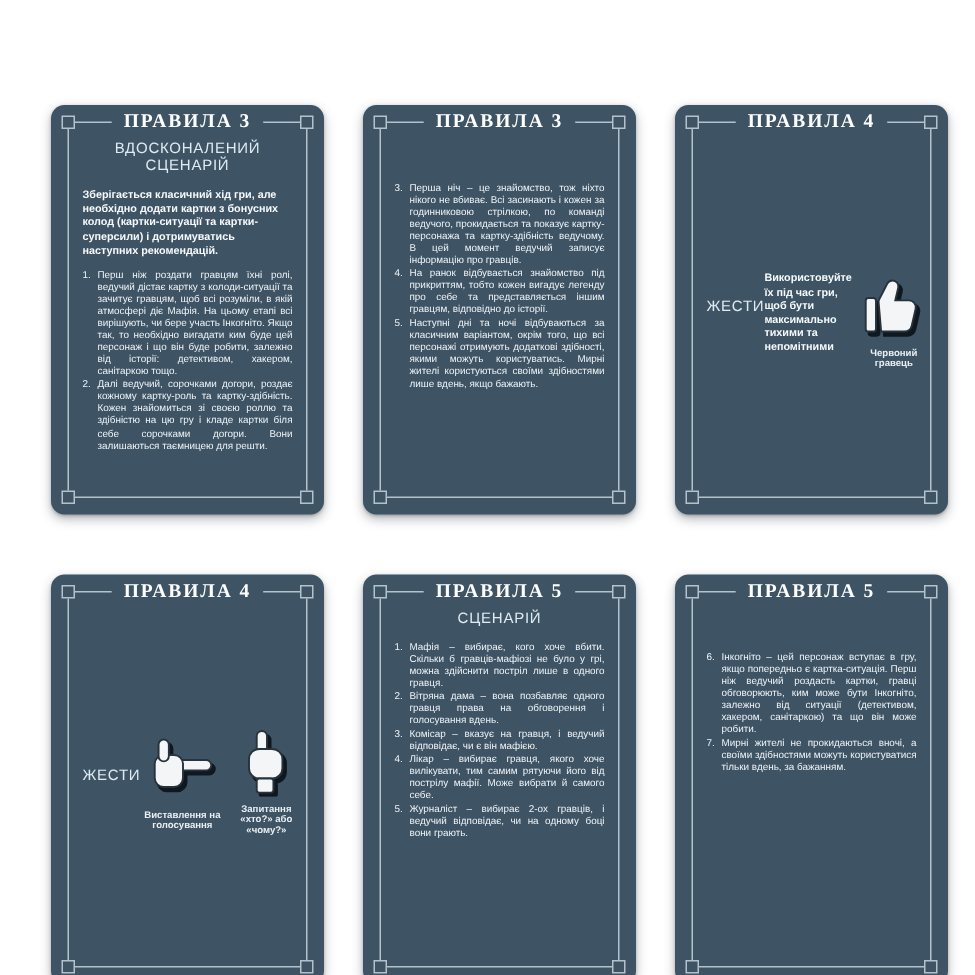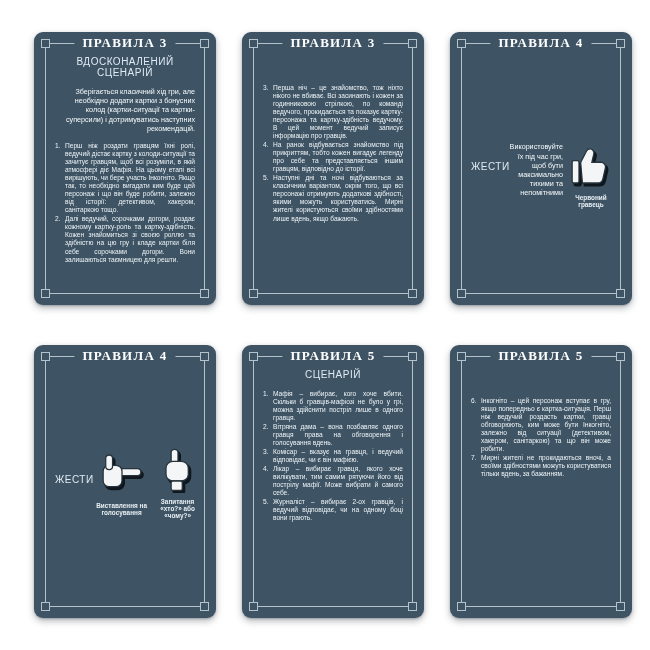--- a/index.html
+++ b/index.html
@@ -5,20 +5,21 @@
   html,body{margin:0;padding:0;background:#ffffff;}
   .sheet{
     position:relative;width:650px;height:650px;background:#ffffff;
     font-family:"Liberation Sans", sans-serif;overflow:hidden;
   }
   .card{
     position:absolute;width:182px;height:273px;
     background:#3e5464;border-radius:9px;
     box-shadow:0 3px 7px rgba(40,50,60,.35), 0 1px 2px rgba(40,50,60,.25);
     color:#f2f6f8;
+    margin-top:38px;
   }
   .frame{
     position:absolute;inset:11px;border:1px solid #b4c2cb;pointer-events:none;
   }
   .corner{
     position:absolute;width:7px;height:7px;border:1px solid #b4c2cb;background:#3e5464;
   }
   .c-tl{top:-5px;left:-5px}.c-tr{top:-5px;right:-5px}
   .c-bl{bottom:-5px;left:-5px}.c-br{bottom:-5px;right:-5px}
   .card-title{
@@ -29,21 +30,21 @@
   }
   .content{
     position:absolute;left:12px;right:12px;top:12px;bottom:12px;
     padding:12px 9px 8px;overflow:hidden;box-sizing:border-box;
   }
   .subtitle{
     text-align:center;font-weight:normal;font-size:10px;letter-spacing:.5px;
     color:#dfeaf2;margin:0 0 9px;
   }
   .intro{
-    text-align:right;font-weight:normal;font-size:7.2px;line-height:1.28;
+    text-align:left;font-weight:bold;font-size:7.2px;line-height:1.28;
     color:#f7fafc;margin:0 0 9px;
   }
   .list{margin:0}
   .list-offset{margin-top:28px}
   .li{display:flex;align-items:flex-start;margin-bottom:1px;}
   .num{flex:none;width:10px;font-size:6.6px;line-height:1.22;color:#eef3f7;}
   .txt{flex:1;font-size:6.6px;line-height:1.22;text-align:justify;color:#eef3f7;}
   .gest-col{display:flex;align-items:center;}
   .gesture{display:flex;flex-direction:column;align-items:center;margin:4px 0 7px;}
   .gesture-row{display:flex;justify-content:center;gap:14px;margin:2px 0 4px;}

